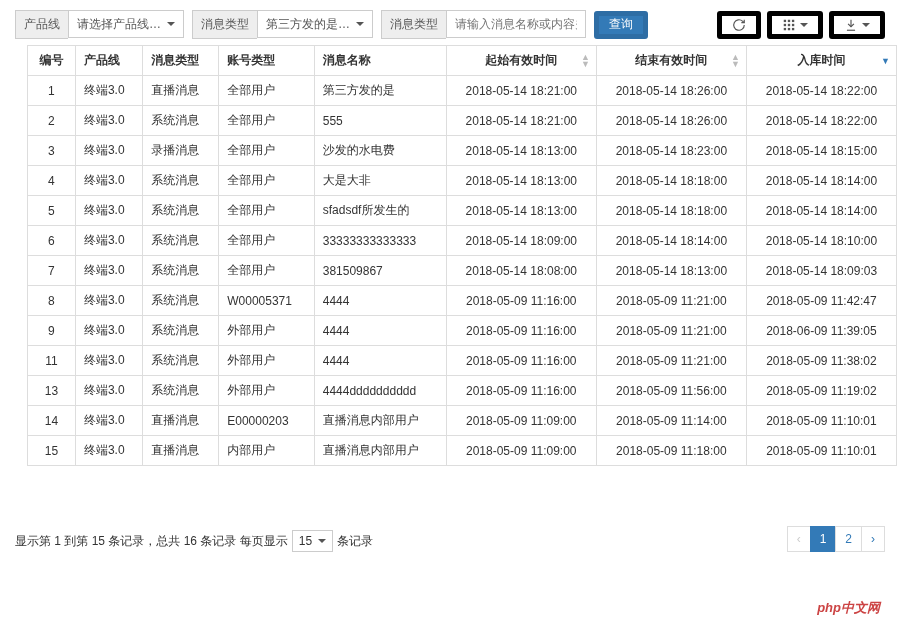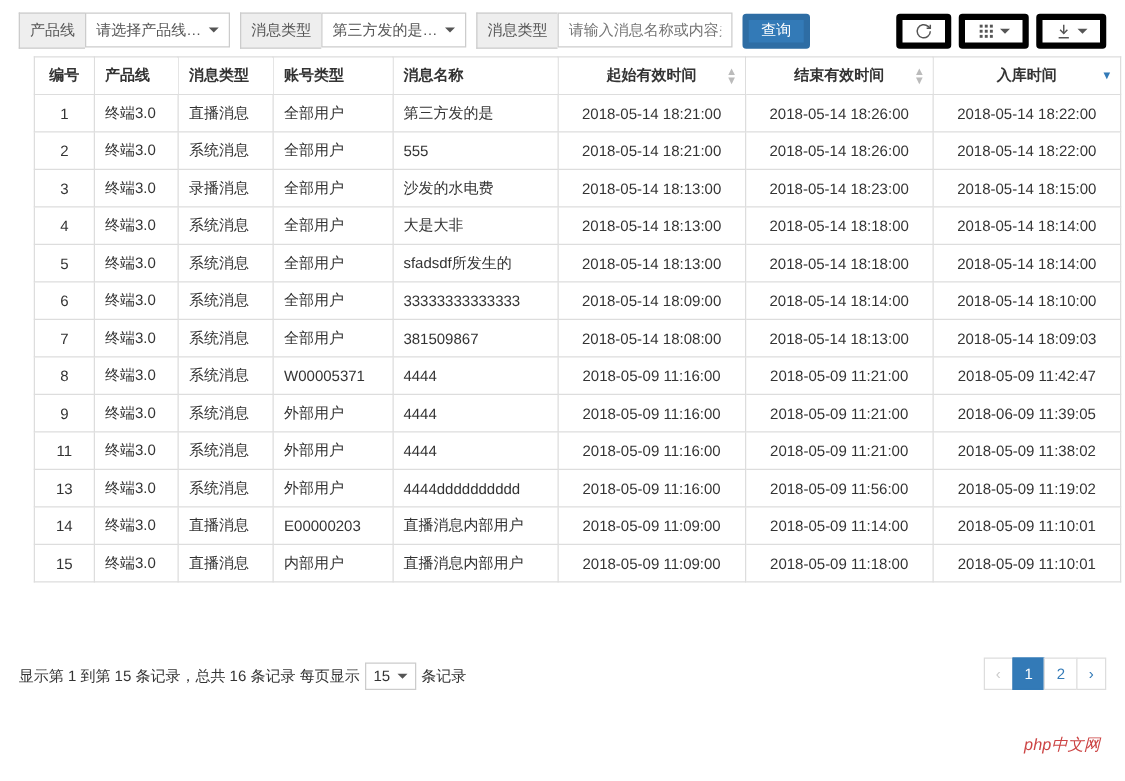--- a/index.html
+++ b/index.html
@@ -110,22 +110,22 @@
     padding: 5px 9px;
     margin-left: -1px;
     background: #fff;
     color: #337ab7;
     cursor: pointer;
   }
   .pagination .pg.disabled { color: #ccc; cursor: default; }
   .pagination .pg.active { background: #337ab7; color: #fff; border-color: #337ab7; }
   .watermark {
     position: absolute;
-    right: 20px; bottom: 20px;
-    color: #c44; font-weight: normal; font-size: 13px;
+    right: 20px; bottom: 8px;
+    color: #c44; font-weight: bold; font-size: 13px;
     font-style: italic;
   }
 </style>
 </head>
 <body>
 
 <div class="wrap">
   <div class="toolbar">
     <div class="input-group">
       <span class="addon">产品线</span>

